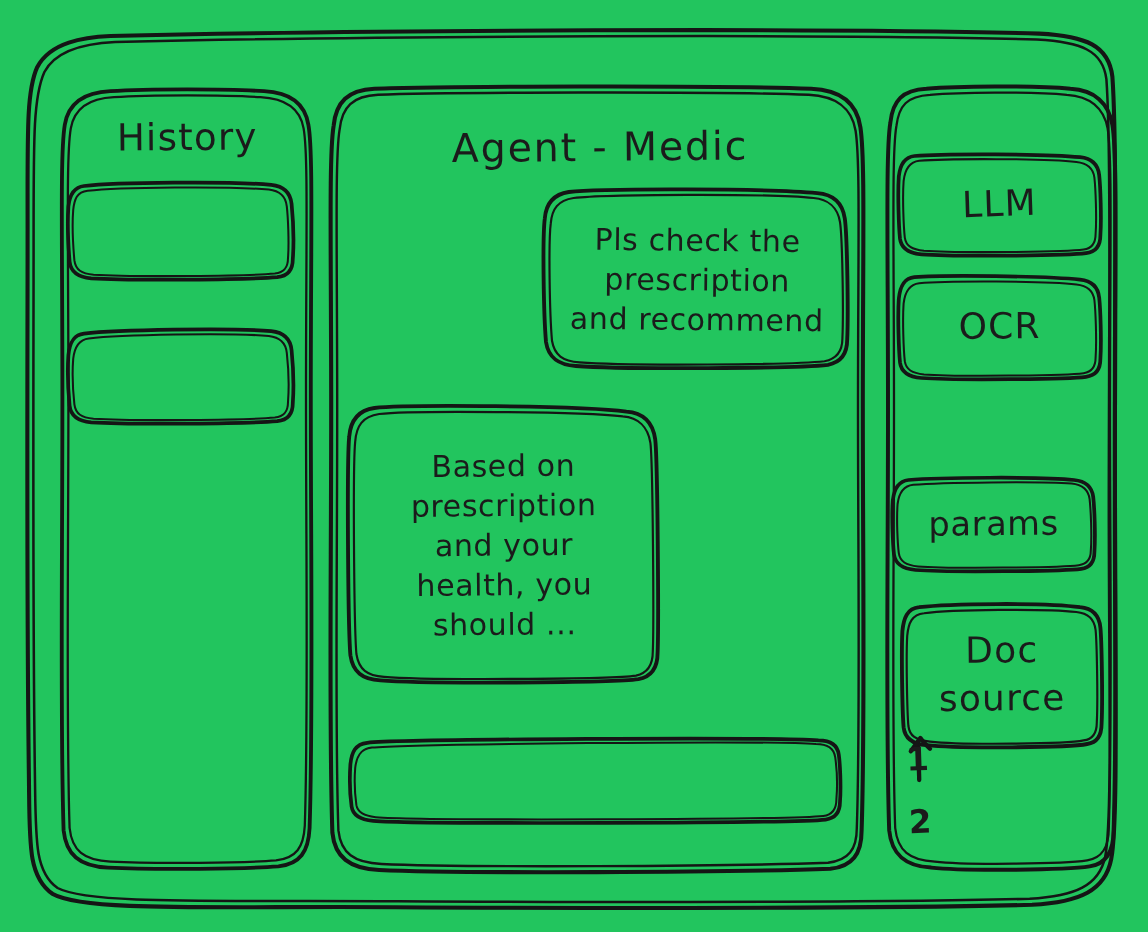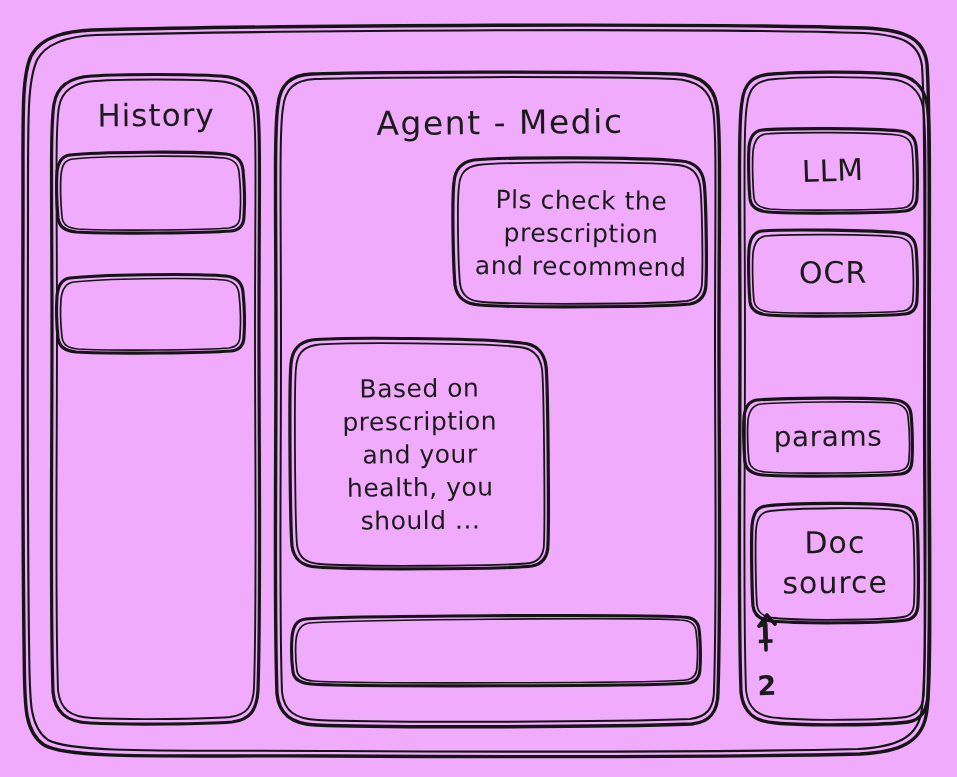--- a/index.html
+++ b/index.html
@@ -4,21 +4,21 @@
 <style>
   html, body {
     margin: 0;
     padding: 0;
     background: #ffffff;
   }
   #canvas {
     position: relative;
     width: 957px;
     height: 777px;
-    background: #f0abfc;
+    background: #22c55e;
     overflow: hidden;
     font-family: "DejaVu Sans", sans-serif;
   }
   #sketch-layer {
     position: absolute;
     left: 0;
     top: 0;
     width: 957px;
     height: 777px;
     pointer-events: none;

